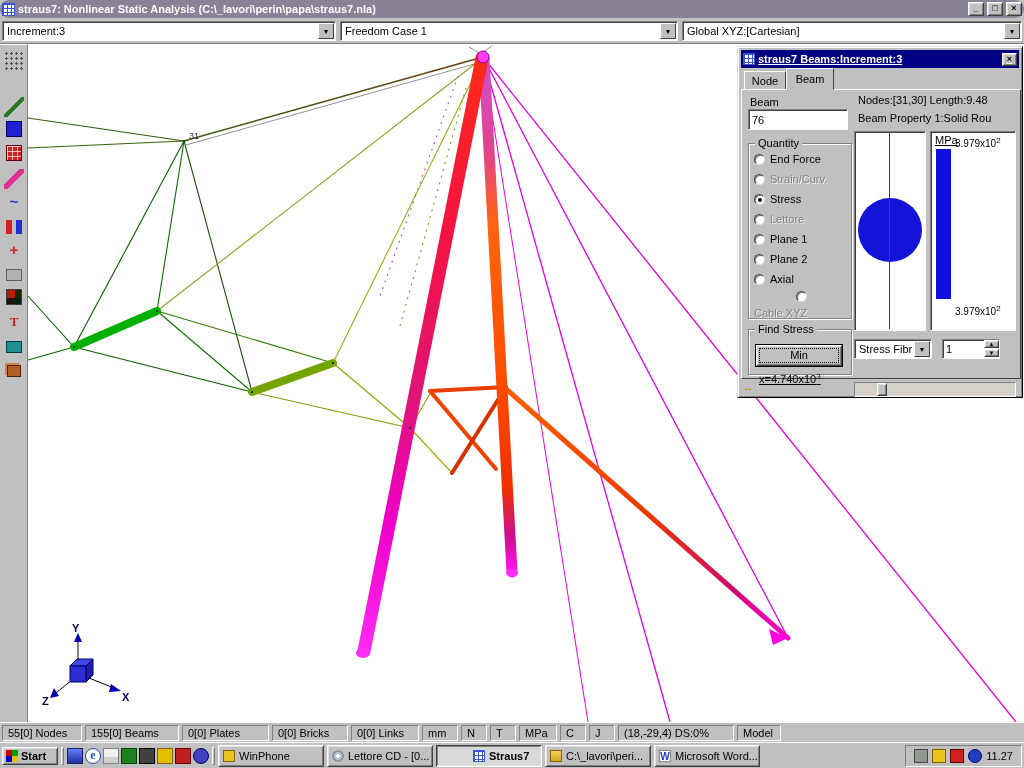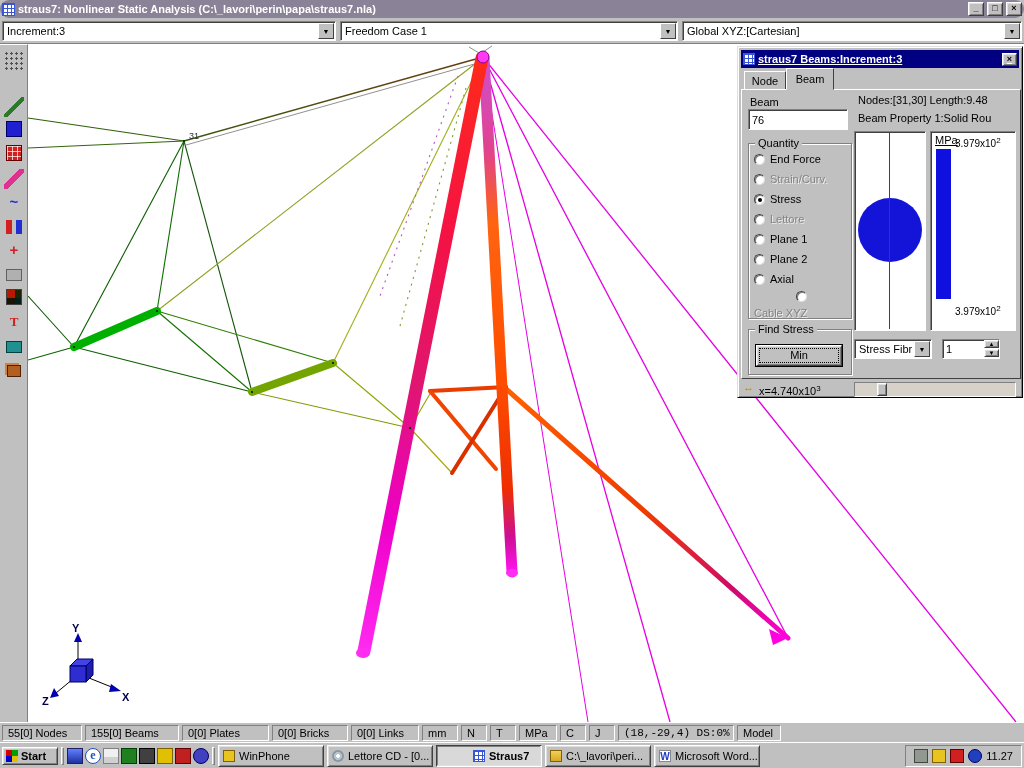--- a/index.html
+++ b/index.html
@@ -360,41 +360,41 @@
       <span class="txt">Stress Fibre</span>
       <span class="arrow">▼</span>
     </div>
     <div style="position:absolute;left:204px;top:292px;width:58px;height:20px;">
       <input class="field" style="left: 0px; top: 0px; width: 58px; height: 20px;" value="1">
       <span class="spin-btn out" style="top:1px;">▲</span>
       <span class="spin-btn out" style="top:10px;">▼</span>
     </div>
 
     <span style="position:absolute;left:5px;top:334px;color:#b08800;font-weight:bold;">↔</span>
-    <div style="position:absolute;left:21px;top:337px;white-space:nowrap;">
+    <div style="position:absolute;left:21px;top:325px;white-space:nowrap;text-decoration:underline;">
       <span>x=4.740x10</span><span class="sup">3</span>
     </div>
     <div class="in" style="position:absolute;left:116px;top:335px;width:162px;height:15px;background:#d6d2ca;">
       <div class="out" style="position:absolute;left:22px;top:0;width:10px;height:13px;"></div>
     </div>
   </div>
 
   <div class="status">
     <div class="spanel" style="width:80px;">55[0] Nodes</div>
     <div class="spanel" style="width:94px;">155[0] Beams</div>
     <div class="spanel" style="width:87px;">0[0] Plates</div>
     <div class="spanel" style="width:76px;">0[0] Bricks</div>
     <div class="spanel" style="width:68px;">0[0] Links</div>
     <div class="spanel" style="width:36px;">mm</div>
     <div class="spanel" style="width:26px;">N</div>
     <div class="spanel" style="width:26px;">T</div>
     <div class="spanel" style="width:38px;">MPa</div>
     <div class="spanel" style="width:26px;">C</div>
     <div class="spanel" style="width:26px;">J</div>
-    <div class="spanel" style="width:116px;font-family:Liberation Mono, monospace;">(18,-29,4)  DS:0%</div>
+    <div class="spanel" style="width:116px;">(18,-29,4)  DS:0%</div>
     <div class="spanel" style="width:44px;">Model</div>
   </div>
 
   <div class="taskbar">
     <div class="startbtn out">
       <span class="winflag"></span>
       <span>Start</span>
     </div>
     <div class="grip"></div>
     <div class="ql">

